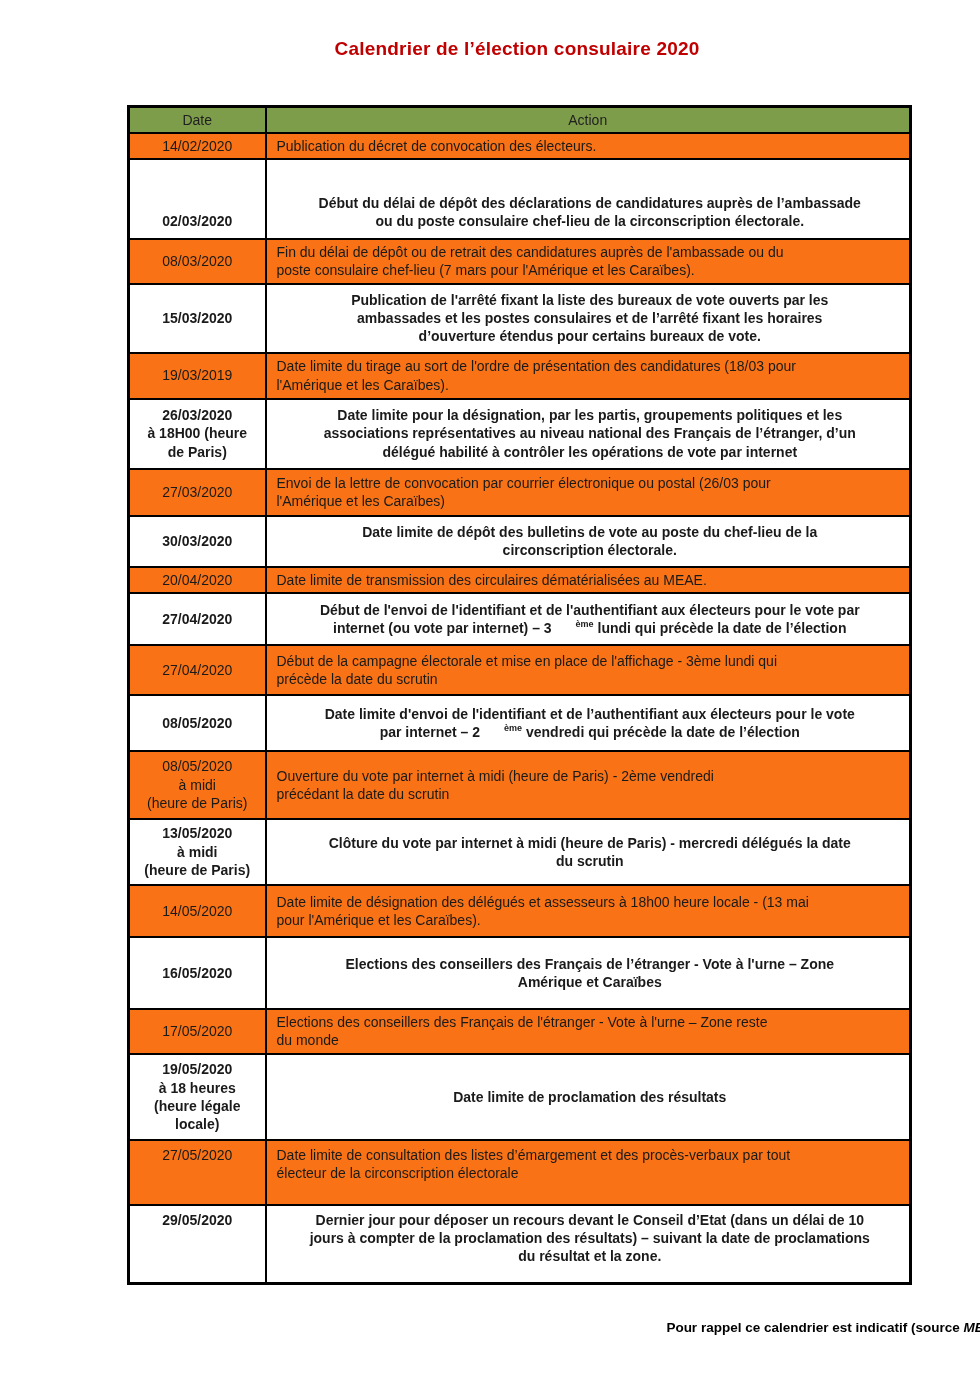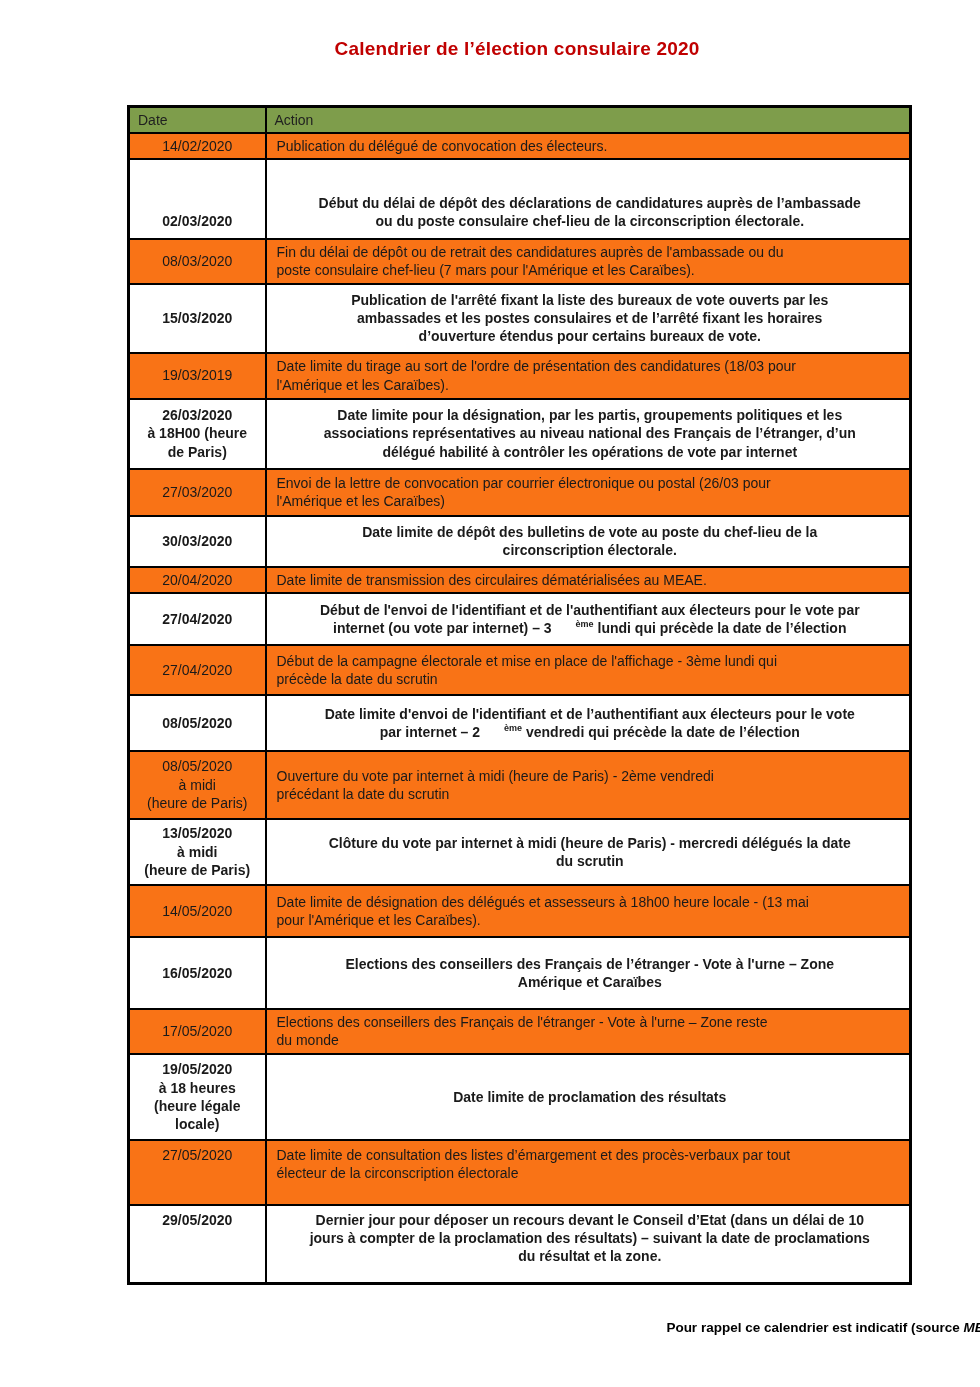--- a/index.html
+++ b/index.html
@@ -41,21 +41,21 @@
   table.cal th, table.cal td {
     border: 2px solid #000000;
     font-size: 14px;
     line-height: 1.3;
     overflow: hidden;
   }
   th.hdr {
     background: #7E9D4B;
     color: #1f1f1f;
     font-weight: normal;
-    text-align: left;
+    text-align: center;
     padding: 2px 8px;
     height: 20px;
   }
   th.hdr-date { width: 137px; }
   tr.green td { background: #f97316; }
   tr.white td { background: #ffffff; }
   tr.bold td { font-weight: bold; text-align: center; }
   td.date {
     text-align: center;
     vertical-align: middle;
@@ -101,21 +101,21 @@
       </colgroup>
     <thead>
       <tr style="height:24px">
         <th class="hdr hdr-date">Date</th>
         <th class="hdr">Action</th>
       </tr>
     </thead>
     <tbody>
       <tr class="green" style="height:23px">
         <td class="date">14/02/2020</td>
-        <td class="action">Publication du délégué de convocation des électeurs.</td>
+        <td class="action">Publication du décret de convocation des électeurs.</td>
       </tr>
       <tr class="white bold vb" style="height:80px">
         <td class="date">02/03/2020</td>
         <td class="action">Début du délai de dépôt des déclarations de candidatures auprès de l’ambassade
 ou du poste consulaire chef-lieu de la circonscription électorale.</td>
       </tr>
       <tr class="green" style="height:38px">
         <td class="date">08/03/2020</td>
         <td class="action">Fin du délai de dépôt ou de retrait des candidatures auprès de l'ambassade ou du
 poste consulaire chef-lieu (7 mars pour l'Amérique et les Caraïbes).</td>

